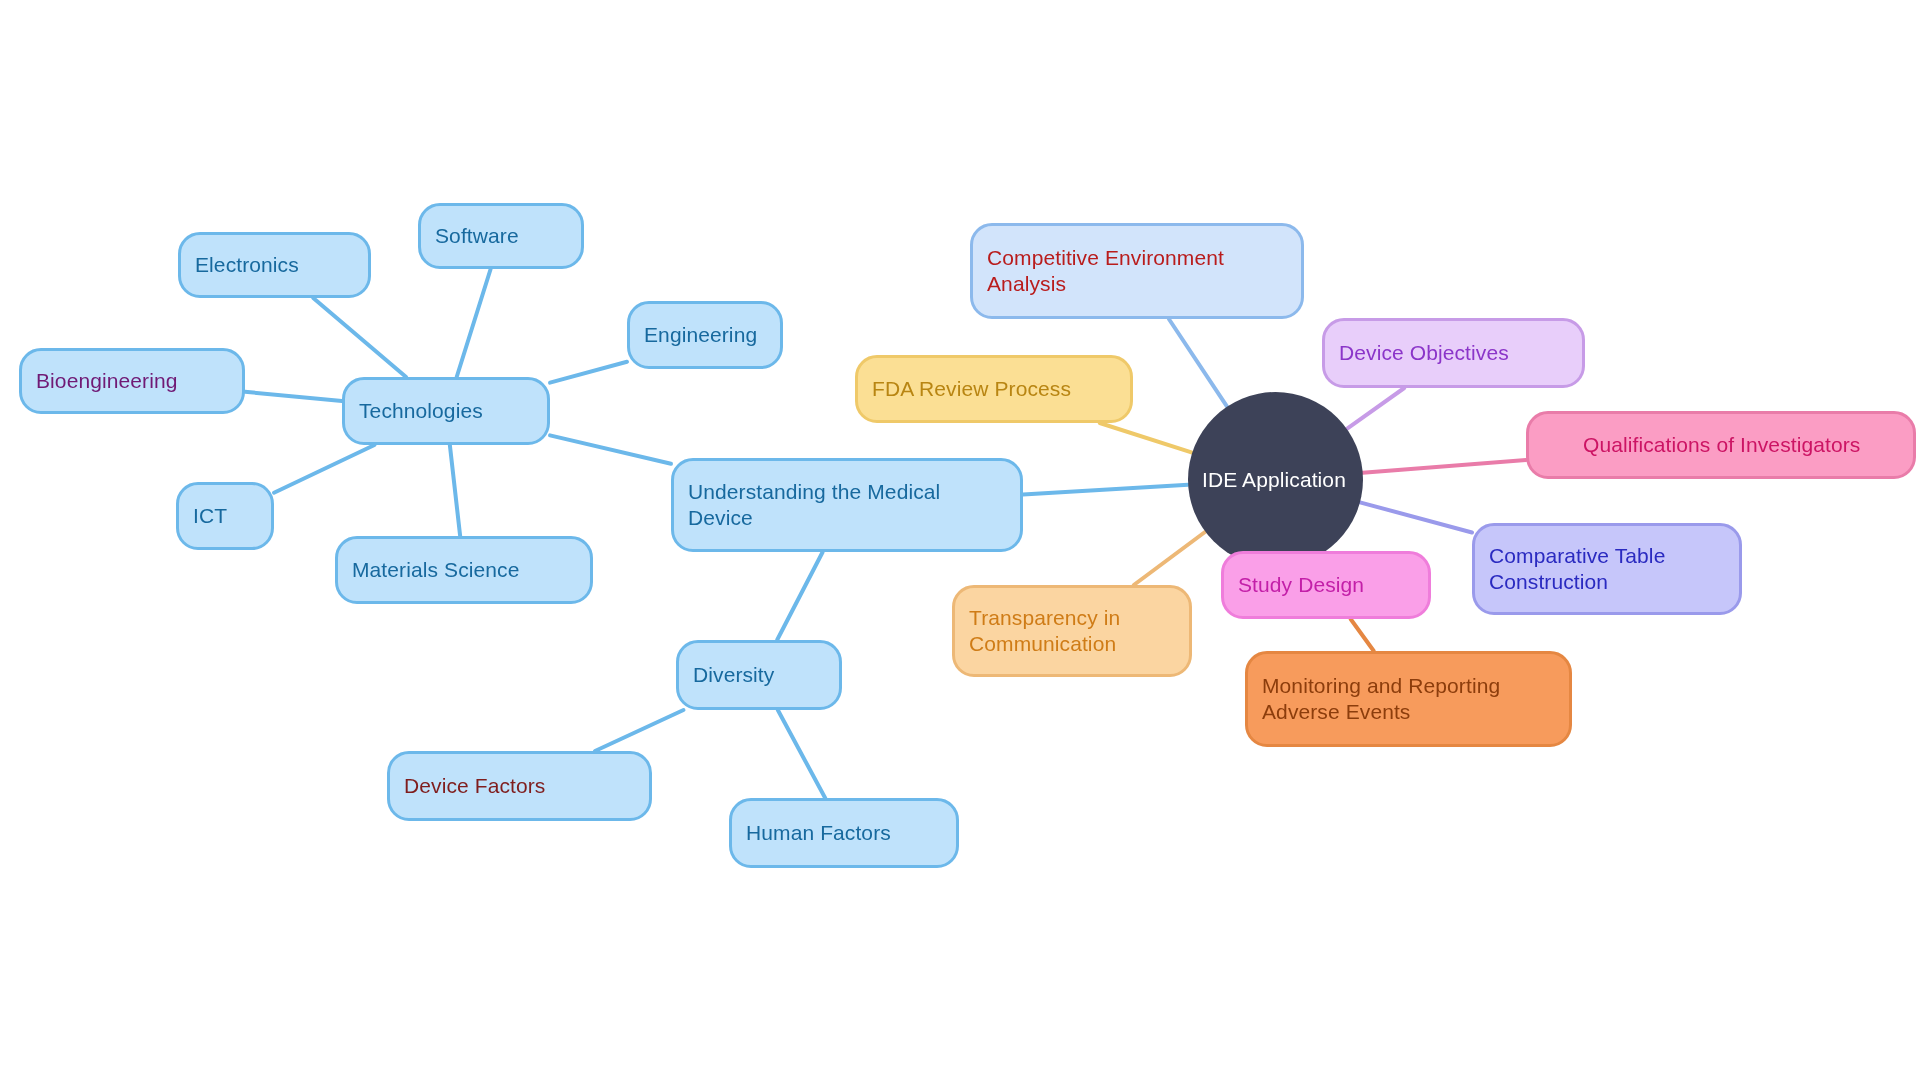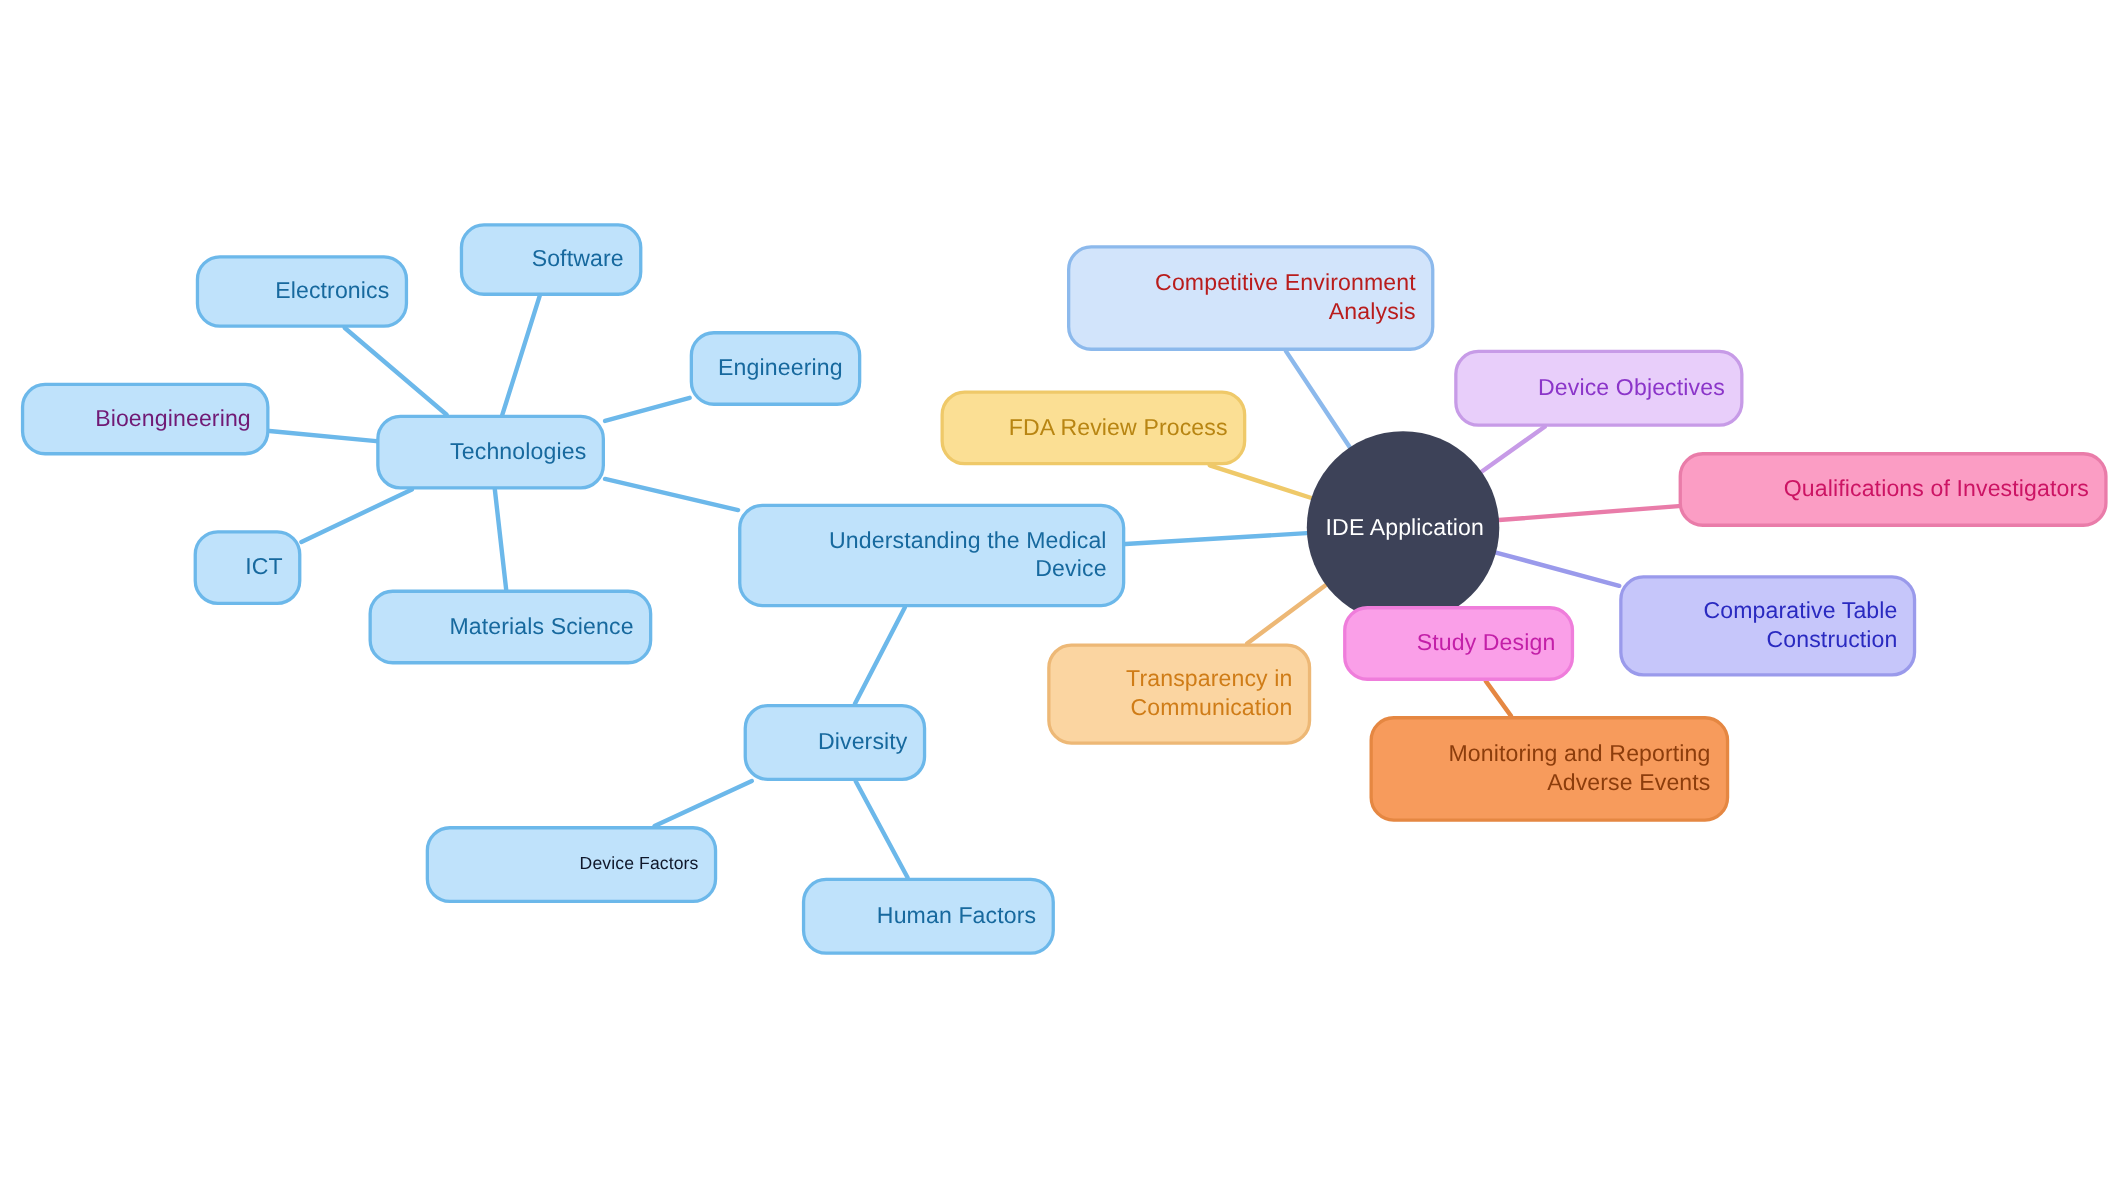--- a/index.html
+++ b/index.html
@@ -25,21 +25,21 @@
     width: 1920px;
     height: 1080px;
     pointer-events: none;
   }
   .node {
     position: absolute;
     box-sizing: border-box;
     display: flex;
     align-items: center;
     justify-content: center;
-    text-align: right;
+    text-align: left;
     border-style: solid;
     border-width: 3px;
     line-height: 1.22;
     white-space: pre-line;
     letter-spacing: 0.1px;
   }
   .node-rounded {
     border-radius: 22px;
   }
   .node-root {
@@ -83,28 +83,28 @@
       <div class="node node-rounded" style="left: 342px; top: 377px; width: 208px; height: 68px; background: rgb(191, 226, 251); border-color: rgb(108, 184, 234); color: rgb(23, 105, 158); font-size: 21px;"><span class="node-label">Technologies</span></div>
       <div class="node node-rounded" style="left: 178px; top: 232px; width: 193px; height: 66px; background: rgb(191, 226, 251); border-color: rgb(108, 184, 234); color: rgb(23, 105, 158); font-size: 21px;"><span class="node-label">Electronics</span></div>
       <div class="node node-rounded" style="left: 418px; top: 203px; width: 166px; height: 66px; background: rgb(191, 226, 251); border-color: rgb(108, 184, 234); color: rgb(23, 105, 158); font-size: 21px;"><span class="node-label">Software</span></div>
       <div class="node node-rounded" style="left: 19px; top: 348px; width: 226px; height: 66px; background: rgb(191, 226, 251); border-color: rgb(108, 184, 234); color: #701a75; font-size: 21px;"><span class="node-label">Bioengineering</span></div>
       <div class="node node-rounded" style="left: 627px; top: 301px; width: 156px; height: 68px; background: rgb(191, 226, 251); border-color: rgb(108, 184, 234); color: rgb(23, 105, 158); font-size: 21px;"><span class="node-label">Engineering</span></div>
       <div class="node node-rounded" style="left: 176px; top: 482px; width: 98px; height: 68px; background: rgb(191, 226, 251); border-color: rgb(108, 184, 234); color: rgb(23, 105, 158); font-size: 21px; border-radius: 22px;"><span class="node-label">ICT</span></div>
       <div class="node node-rounded" style="left: 335px; top: 536px; width: 258px; height: 68px; background: rgb(191, 226, 251); border-color: rgb(108, 184, 234); color: rgb(23, 105, 158); font-size: 21px;"><span class="node-label">Materials Science</span></div>
       <div class="node node-rounded" style="left: 671px; top: 458px; width: 352px; height: 94px; background: rgb(191, 226, 251); border-color: rgb(108, 184, 234); color: rgb(23, 105, 158); font-size: 21px;"><span class="node-label">Understanding the Medical
 Device</span></div>
       <div class="node node-rounded" style="left: 676px; top: 640px; width: 166px; height: 70px; background: rgb(191, 226, 251); border-color: rgb(108, 184, 234); color: rgb(23, 105, 158); font-size: 21px;"><span class="node-label">Diversity</span></div>
-      <div class="node node-rounded" style="left: 387px; top: 751px; width: 265px; height: 70px; background: rgb(191, 226, 251); border-color: rgb(108, 184, 234); color: #0f172a; font-size: 16px;"><span class="node-label">Device Factors</span></div>
+      <div class="node node-rounded" style="left: 387px; top: 751px; width: 265px; height: 70px; background: rgb(191, 226, 251); border-color: rgb(108, 184, 234); color: #7f1d1d; font-size: 21px;"><span class="node-label">Device Factors</span></div>
       <div class="node node-rounded" style="left: 729px; top: 798px; width: 230px; height: 70px; background: rgb(191, 226, 251); border-color: rgb(108, 184, 234); color: rgb(23, 105, 158); font-size: 21px;"><span class="node-label">Human Factors</span></div>
       <div class="node node-rounded" style="left: 970px; top: 223px; width: 334px; height: 96px; background: rgb(210, 228, 251); border-color: rgb(140, 185, 236); color: #b91c1c; font-size: 21px;"><span class="node-label">Competitive Environment
 Analysis</span></div>
       <div class="node node-rounded" style="left: 855px; top: 355px; width: 278px; height: 68px; background: rgb(251, 223, 148); border-color: rgb(239, 201, 105); color: rgb(184, 133, 18); font-size: 21px;"><span class="node-label">FDA Review Process</span></div>
       <div class="node node-rounded" style="left: 952px; top: 585px; width: 240px; height: 92px; background: rgb(251, 213, 161); border-color: rgb(237, 184, 118); color: rgb(207, 124, 23); font-size: 21px;"><span class="node-label">Transparency in
 Communication</span></div>
       <div class="node node-rounded" style="left: 1322px; top: 318px; width: 263px; height: 70px; background: rgb(232, 206, 250); border-color: rgb(199, 155, 231); color: rgb(139, 53, 201); font-size: 21px;"><span class="node-label">Device Objectives</span></div>
-      <div class="node node-rounded" style="left: 1526px; top: 411px; width: 390px; height: 68px; background: rgb(251, 157, 196); border-color: rgb(233, 124, 169); color: rgb(204, 20, 100); font-size: 21px;"><span class="node-label">Qualifications of Investigators</span></div>
+      <div class="node node-rounded" style="left: 1526px; top: 411px; width: 390px; height: 68px; background: rgb(251, 157, 196); border-color: rgb(233, 124, 169); color: rgb(204, 20, 100); font-size: 21px; padding-left: 40px;"><span class="node-label">Qualifications of Investigators</span></div>
       <div class="node node-rounded" style="left: 1472px; top: 523px; width: 270px; height: 92px; background: rgb(198, 198, 250); border-color: rgb(154, 154, 235); color: rgb(42, 42, 192); font-size: 21px;"><span class="node-label">Comparative Table
 Construction</span></div>
       <div class="node node-rounded" style="left: 1221px; top: 551px; width: 210px; height: 68px; background: rgb(250, 159, 232); border-color: rgb(239, 125, 219); color: rgb(195, 31, 168); font-size: 21px;"><span class="node-label">Study Design</span></div>
       <div class="node node-rounded" style="left: 1245px; top: 651px; width: 327px; height: 96px; background: rgb(247, 155, 92); border-color: rgb(229, 135, 66); color: rgb(140, 61, 12); font-size: 21px;"><span class="node-label">Monitoring and Reporting
 Adverse Events</span></div>
     </div>
 </div>
 
 </body></html>

